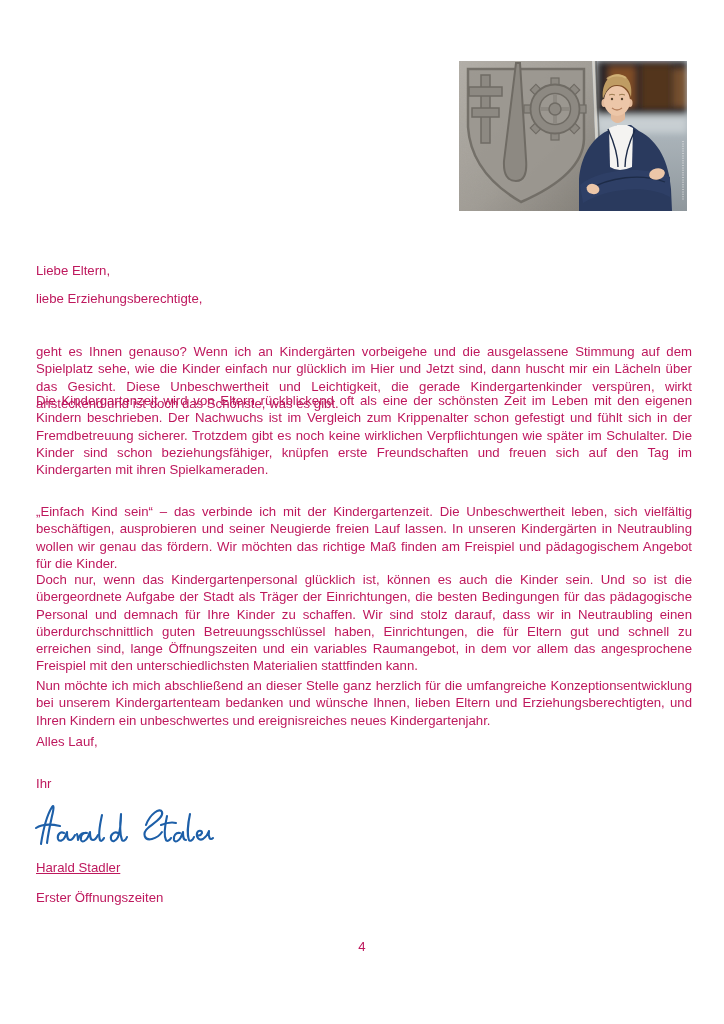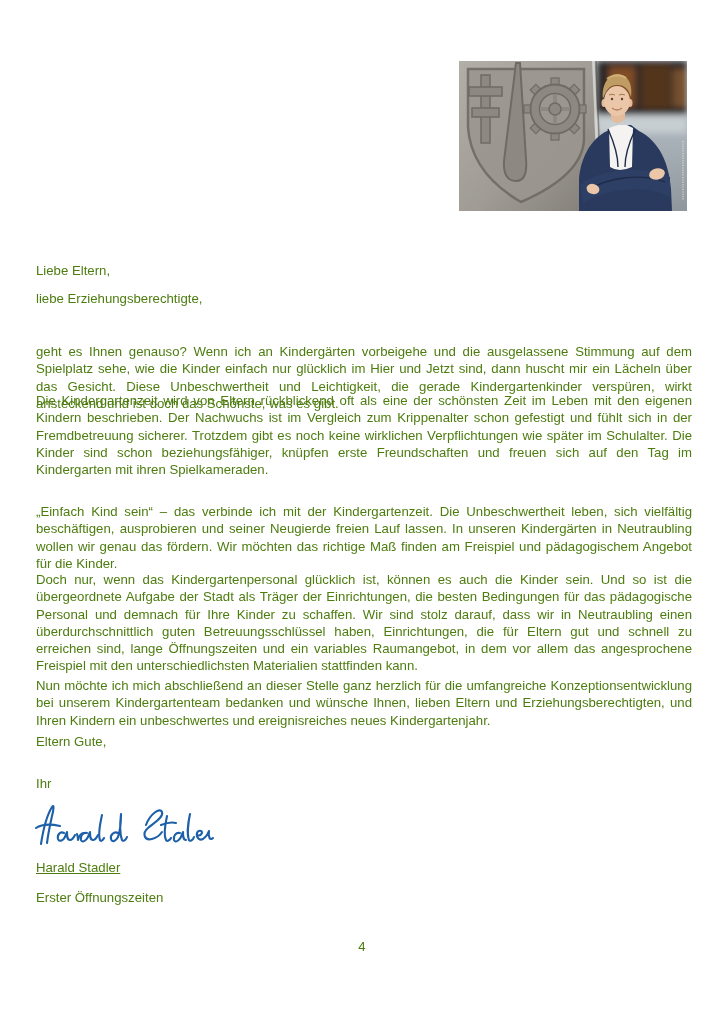--- a/index.html
+++ b/index.html
@@ -1,21 +1,21 @@
 <!DOCTYPE html>
 <html><head>
 <meta charset="utf-8">
 <style>
   html,body{margin:0;padding:0;background:#ffffff;}
   .page{
     position:relative;
     width:724px;height:1024px;
     background:#ffffff;
     font-family:"Liberation Sans","DejaVu Sans",sans-serif;
-    color:#4d7c0f;
+    color:#be185d;
     overflow:hidden;
   }
   .txt{position:absolute;left:36px;font-size:13.2px;line-height:17.3px;}
   .para{width:656px;text-align:justify;margin:0;}
   .sal1{top:262px;}
   .sal2{top:290px;text-align:center;}
   .p1{top:343px;}
   .p2{top:392px;}
   .p3{top:503px;}
   .p4{top:571px;}
@@ -143,21 +143,21 @@
 
   <div class="txt sal1">Liebe Eltern,</div>
   <div class="txt sal2">liebe Erziehungsberechtigte,</div>
 
   <p class="txt para p1">geht es Ihnen genauso? Wenn ich an Kindergärten vorbeigehe und die ausgelassene Stimmung auf dem Spielplatz sehe, wie die Kinder einfach nur glücklich im Hier und Jetzt sind, dann huscht mir ein Lächeln über das Gesicht. Diese Unbeschwertheit und Leichtigkeit, die gerade Kindergartenkinder verspüren, wirkt ansteckend und ist doch das Schönste, was es gibt.</p>
   <p class="txt para p2">Die Kindergartenzeit wird von Eltern rückblickend oft als eine der schönsten Zeit im Leben mit den eigenen Kindern beschrieben. Der Nachwuchs ist im Vergleich zum Krippenalter schon gefestigt und fühlt sich in der Fremdbetreuung sicherer. Trotzdem gibt es noch keine wirklichen Verpflichtungen wie später im Schulalter. Die Kinder sind schon beziehungsfähiger, knüpfen erste Freundschaften und freuen sich auf den Tag im Kindergarten mit ihren Spielkameraden.</p>
   <p class="txt para p3">„Einfach Kind sein“ – das verbinde ich mit der Kindergartenzeit. Die Unbeschwertheit leben, sich vielfältig beschäftigen, ausprobieren und seiner Neugierde freien Lauf lassen. In unseren Kindergärten in Neutraubling wollen wir genau das fördern. Wir möchten das richtige Maß finden am Freispiel und pädagogischem Angebot für die Kinder.</p>
   <p class="txt para p4">Doch nur, wenn das Kindergartenpersonal glücklich ist, können es auch die Kinder sein. Und so ist die übergeordnete Aufgabe der Stadt als Träger der Einrichtungen, die besten Bedingungen für das pädagogische Personal und demnach für Ihre Kinder zu schaffen. Wir sind stolz darauf, dass wir in Neutraubling einen überdurchschnittlich guten Betreuungsschlüssel haben, Einrichtungen, die für Eltern gut und schnell zu erreichen sind, lange Öffnungszeiten und ein variables Raumangebot, in dem vor allem das angesprochene Freispiel mit den unterschiedlichsten Materialien stattfinden kann.</p>
   <p class="txt para p5">Nun möchte ich mich abschließend an dieser Stelle ganz herzlich für die umfangreiche Konzeptionsentwicklung bei unserem Kindergartenteam bedanken und wünsche Ihnen, lieben Eltern und Erziehungsberechtigten, und Ihren Kindern ein unbeschwertes und ereignisreiches neues Kindergartenjahr.</p>
 
-  <div class="txt closing">Eltern Gute,</div>
+  <div class="txt closing">Alles Lauf,</div>
   <div class="txt intro">Ihr</div>
 
   <div class="signature">
     <svg viewBox="0 0 185 52" width="185" height="52">
       <g fill="none" stroke="#1d5fa8" stroke-width="2.1" stroke-linecap="round" stroke-linejoin="round">
         <path d="M7 45 C9 32 13 16 18 8 C20 5 20 9 18 17 C16 26 14 36 13 44"></path>
         <path d="M2 29 C8 25 17 25 26 27"></path>
         <path d="M30 34 C26 32 23 36 24 40 C25 43 29 42 31 38 C32 35 33 33 33 33 C33 37 33 41 36 41 C38 41 40 38 41 36"></path>
         <path d="M43 35 C44 38 44 41 44 41 C45 37 47 34 50 34"></path>
         <path d="M53 34 C49 33 46 37 47 41 C48 44 52 42 54 38 C55 35 56 33 56 33 C56 37 56 41 59 41 C61 41 63 38 64 36"></path>

